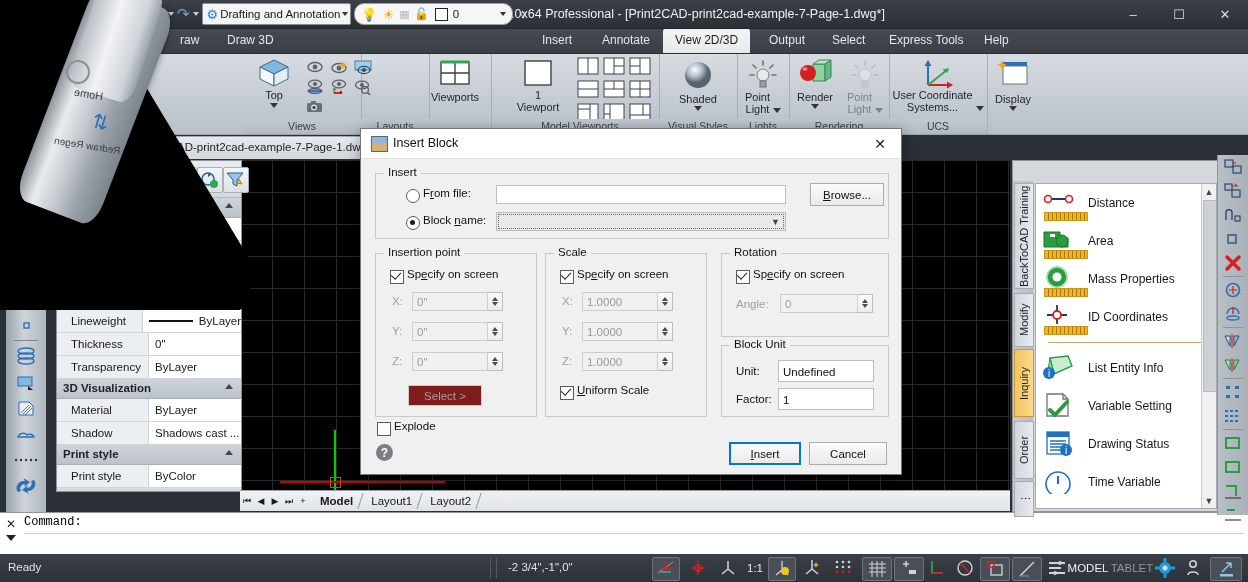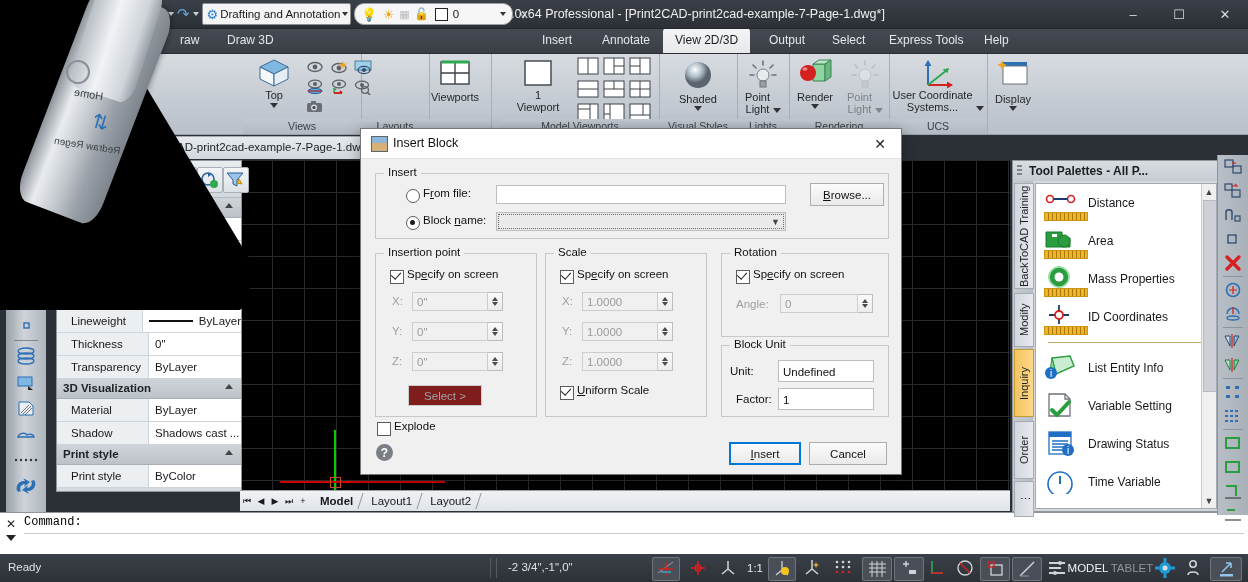--- a/index.html
+++ b/index.html
@@ -166,21 +166,21 @@
   .vtab{
     position:absolute;left:1px;width:18px;
     writing-mode:vertical-rl;text-orientation:mixed;transform:rotate(180deg);
     font-size:11px;color:#1b1e22;text-align:center;
     background:linear-gradient(to right,#e6e9ed,#d2d7dd);
     border:1px solid #a4abb2;border-radius:0 0 0 0;
     display:flex;align-items:center;justify-content:center;
   }
   .vtab.sel{background:linear-gradient(to right,#fbd98a,#f4c45f);border-color:#c89b34;}
   .plist{position:absolute;left:22px;top:22px;right:2px;bottom:2px;background:#fff;border:1px solid #a4abb2;overflow:hidden;}
-  .pitem{position:relative;height:38px;display:flex;align-items:center;gap:8px;padding-left:6px;font-size:12px;color:#16181b;text-align:center;}
+  .pitem{position:relative;height:38px;display:flex;align-items:center;gap:8px;padding-left:6px;font-size:12px;color:#16181b;}
   .ruler{position:absolute;left:8px;bottom:1px;width:42px;height:7px;background:#f0b429;
     border:1px solid #cf9412;
     background-image:repeating-linear-gradient(to right,#f0b429 0 3px,#a97a0e 3px 4px);}
   .pscroll{position:absolute;right:0;top:0;width:14px;bottom:0;background:#f0f0f0;border-left:1px solid #c8ccd1;}
   .pscroll .thumb{position:absolute;left:1px;top:16px;width:12px;height:190px;background:#cdd1d6;border:1px solid #b5bac0;}
   .pscroll .arw{position:absolute;left:0;width:14px;height:15px;display:flex;align-items:center;justify-content:center;font-size:9px;color:#444;}
   .pdivider{height:1px;background:#c9a96a;margin:6px 12px;}
 
   
   #rtoolbar{
@@ -503,24 +503,20 @@
   </div>
 
 <div id="cmdline" class="abs">
   <div class="cmd-close">✕</div>
   <div class="cmd-caret"></div>
   <div class="cmd-text">Command:</div>
   <div class="cmd-input"></div>
 </div>
 
 <div id="palette" class="abs">
-  <div class="ptitle">
-    <span class="grip"></span>
-    <span>Tool Palettes - All P...</span>
-  </div>
   <div class="vtabs" id="vtabs">
       <div class="vtab" style="top: 2px; height: 104px;">BackToCAD Training</div>
       <div class="vtab" style="top: 112px; height: 52px;">Modify</div>
       <div class="vtab sel" style="top: 168px; height: 66px;">Inquiry</div>
       <div class="vtab" style="top: 240px; height: 56px;">Order</div>
       <div class="vtab" style="top: 300px; height: 34px;">⋮</div>
     </div>
   <div class="plist">
     <div id="plist-body">
         <div class="pitem">
@@ -1070,21 +1066,21 @@
     <span class="lbl dis" style="position:absolute;left:14px;top:44px">Angle:</span>
     <span class="fld dis" style="position:absolute;left:58px;top:40px;width:78px">0</span>
     <span class="spin" style="left:136px;top:40px">
         <i class="up"></i>
         <i class="dn"></i>
       </span>
   </div>
 
   <div class="grp" style="left:360px;top:216px;width:166px;height:70px">
     <span class="leg">Block Unit</span>
-    <span class="lbl" style="position:absolute;left:8px;top:19px">Unit:</span>
+    <span class="lbl" style="position:absolute;left:14px;top:19px">Unit:</span>
     <span class="fld" style="position:absolute;left:56px;top:14px;width:96px;height:22px;line-height:22px">Undefined</span>
     <span class="lbl" style="position:absolute;left:14px;top:47px">Factor:</span>
     <span class="fld" style="position:absolute;left:56px;top:42px;width:96px;height:22px;line-height:22px">1</span>
   </div>
 
   <span class="cbx" style="position:absolute;left:16px;top:293px"></span>
   <span class="lbl" style="position:absolute;left:33px;top:291px">Explode</span>
   <span class="helpq" style="position:absolute;left:15px;top:315px">?</span>
   <span class="btn def" style="position:absolute;left:368px;top:313px;width:72px;height:23px">
     <span><span class="u">I</span>nsert</span>

